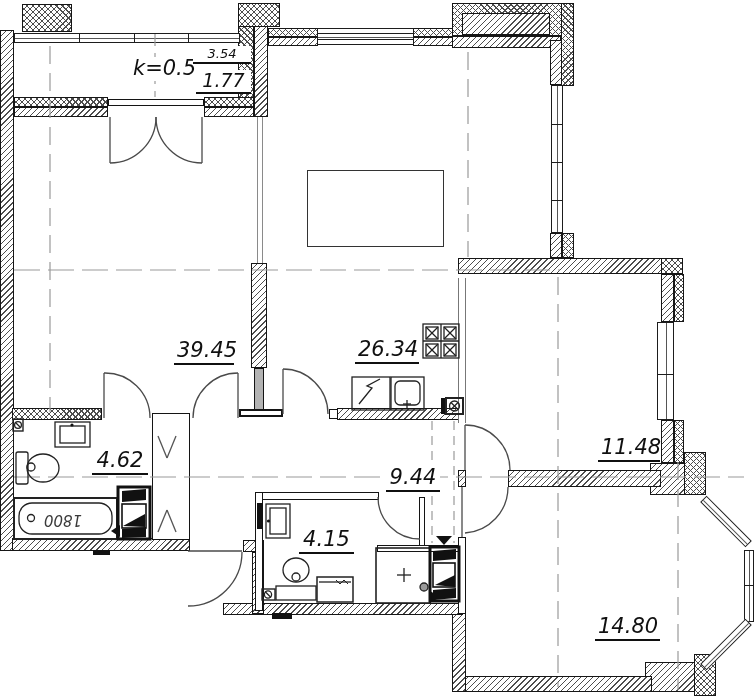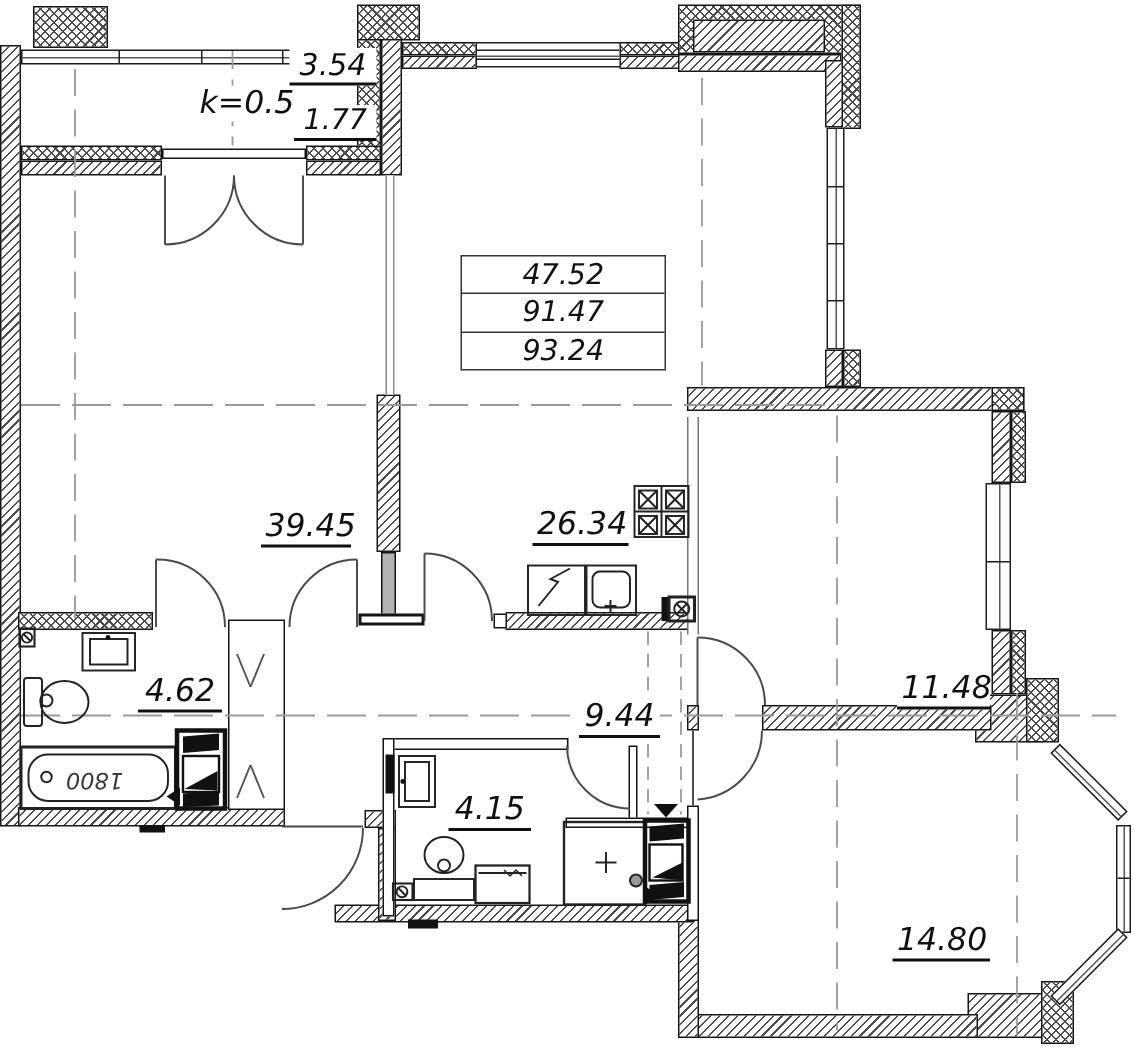--- a/index.html
+++ b/index.html
@@ -285,33 +285,28 @@
     <g stroke="#222">
       <rect x="441" y="398" width="5" height="16" fill="#111" stroke="none"></rect>
       <rect x="446" y="398" width="17" height="16" stroke-width="2"></rect>
       <circle cx="454.5" cy="406" r="5"></circle>
       <line x1="451" y1="402.5" x2="458" y2="409.5"></line>
         <line x1="451" y1="409.5" x2="458" y2="402.5"></line>
     </g>
   </svg>
 
   <div class="lbl lbl-plain" style="left:130px;top:57px;width:58px">k=0.5</div>
-  <div class="lbl" style="left:193px;top:32px;width:52px;font-size:20px">3.54</div>
+  <div class="lbl" style="left:193px;top:46px;width:52px;font-size:13px">3.54</div>
   <div class="lbl" style="left:196px;top:70px;width:49px;font-size:19px">1.77</div>
 
   <div class="tbl">
-    <div class="c2">
-      <div>47.52</div>
-      <div>91.47</div>
-      <div>93.24</div>
-    </div>
   </div>
 
   <div class="lbl" style="left:174px;top:339px;width:54px">39.45</div>
   <div class="lbl" style="left:355px;top:338px;width:58px">26.34</div>
-  <div class="lbl" style="left:598px;top:447px;width:56px">11.48</div>
+  <div class="lbl" style="left:598px;top:436px;width:56px">11.48</div>
   <div class="lbl" style="left:386px;top:466px;width:48px">9.44</div>
   <div class="lbl" style="left:92px;top:449px;width:50px">4.62</div>
   <div class="lbl" style="left:299px;top:528px;width:49px">4.15</div>
   <div class="lbl" style="left:595px;top:615px;width:59px">14.80</div>
 
   <div class="dim">1800</div>
 </div>
 
 </body></html>

